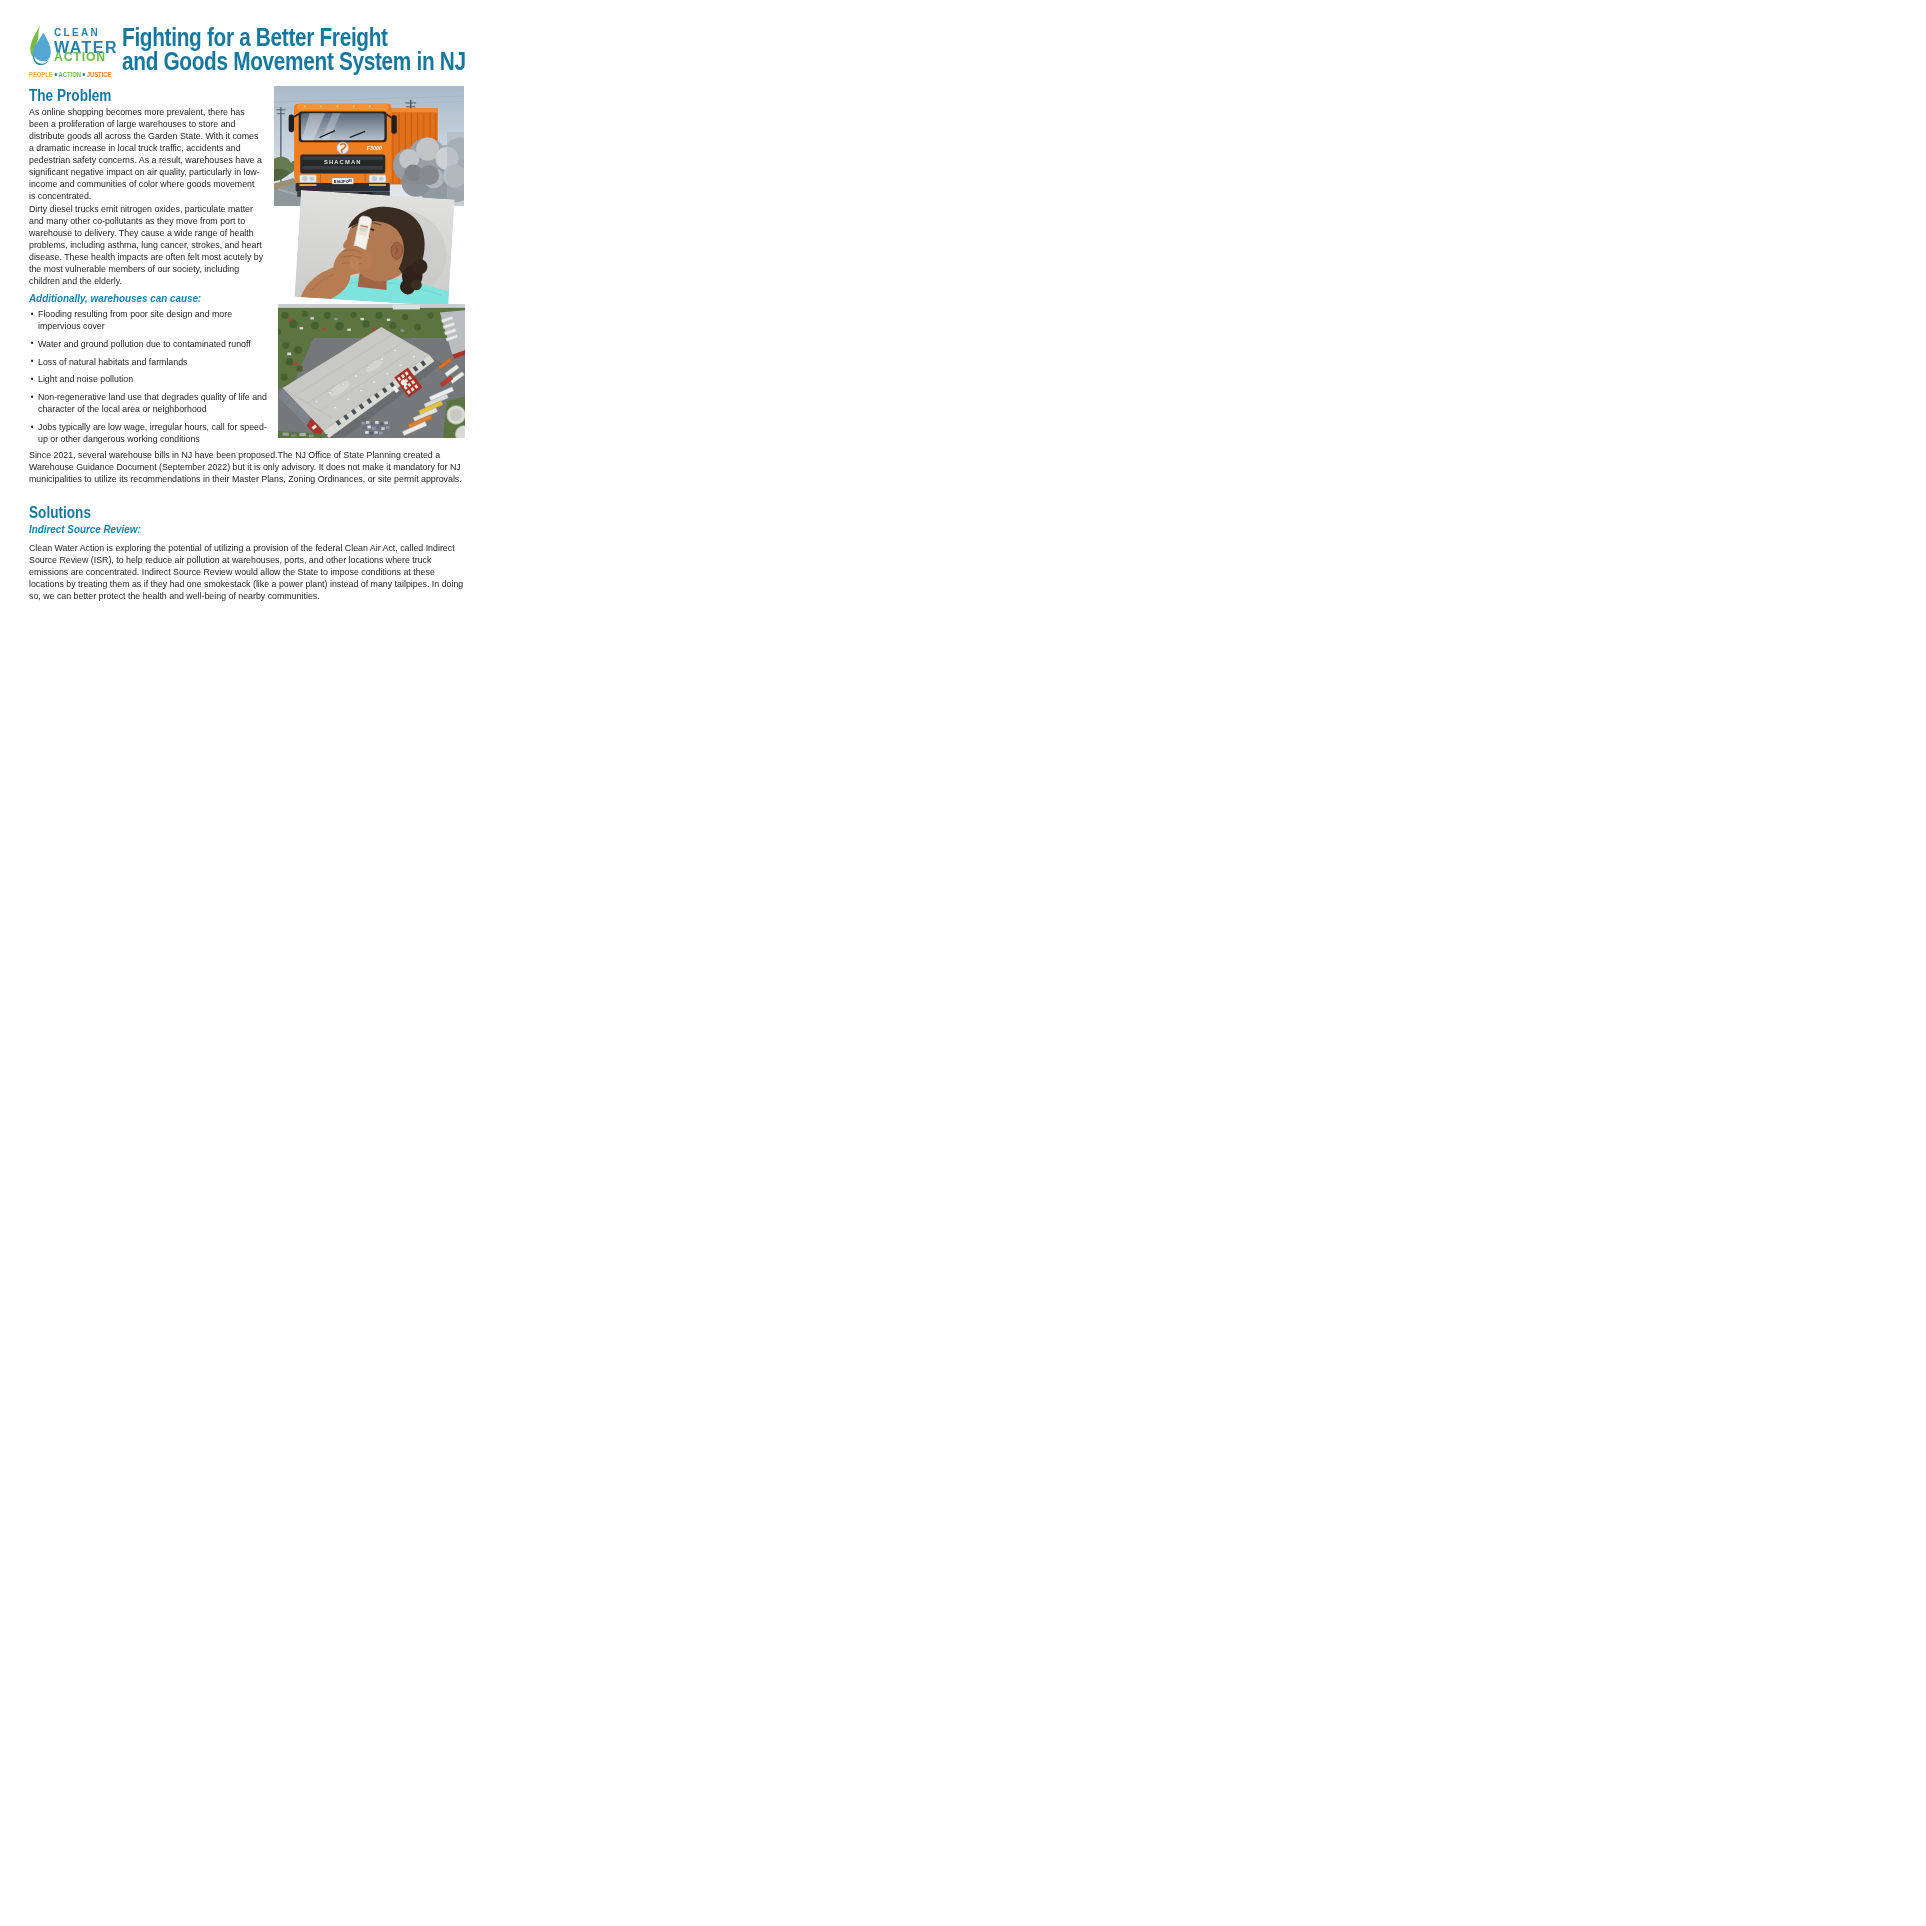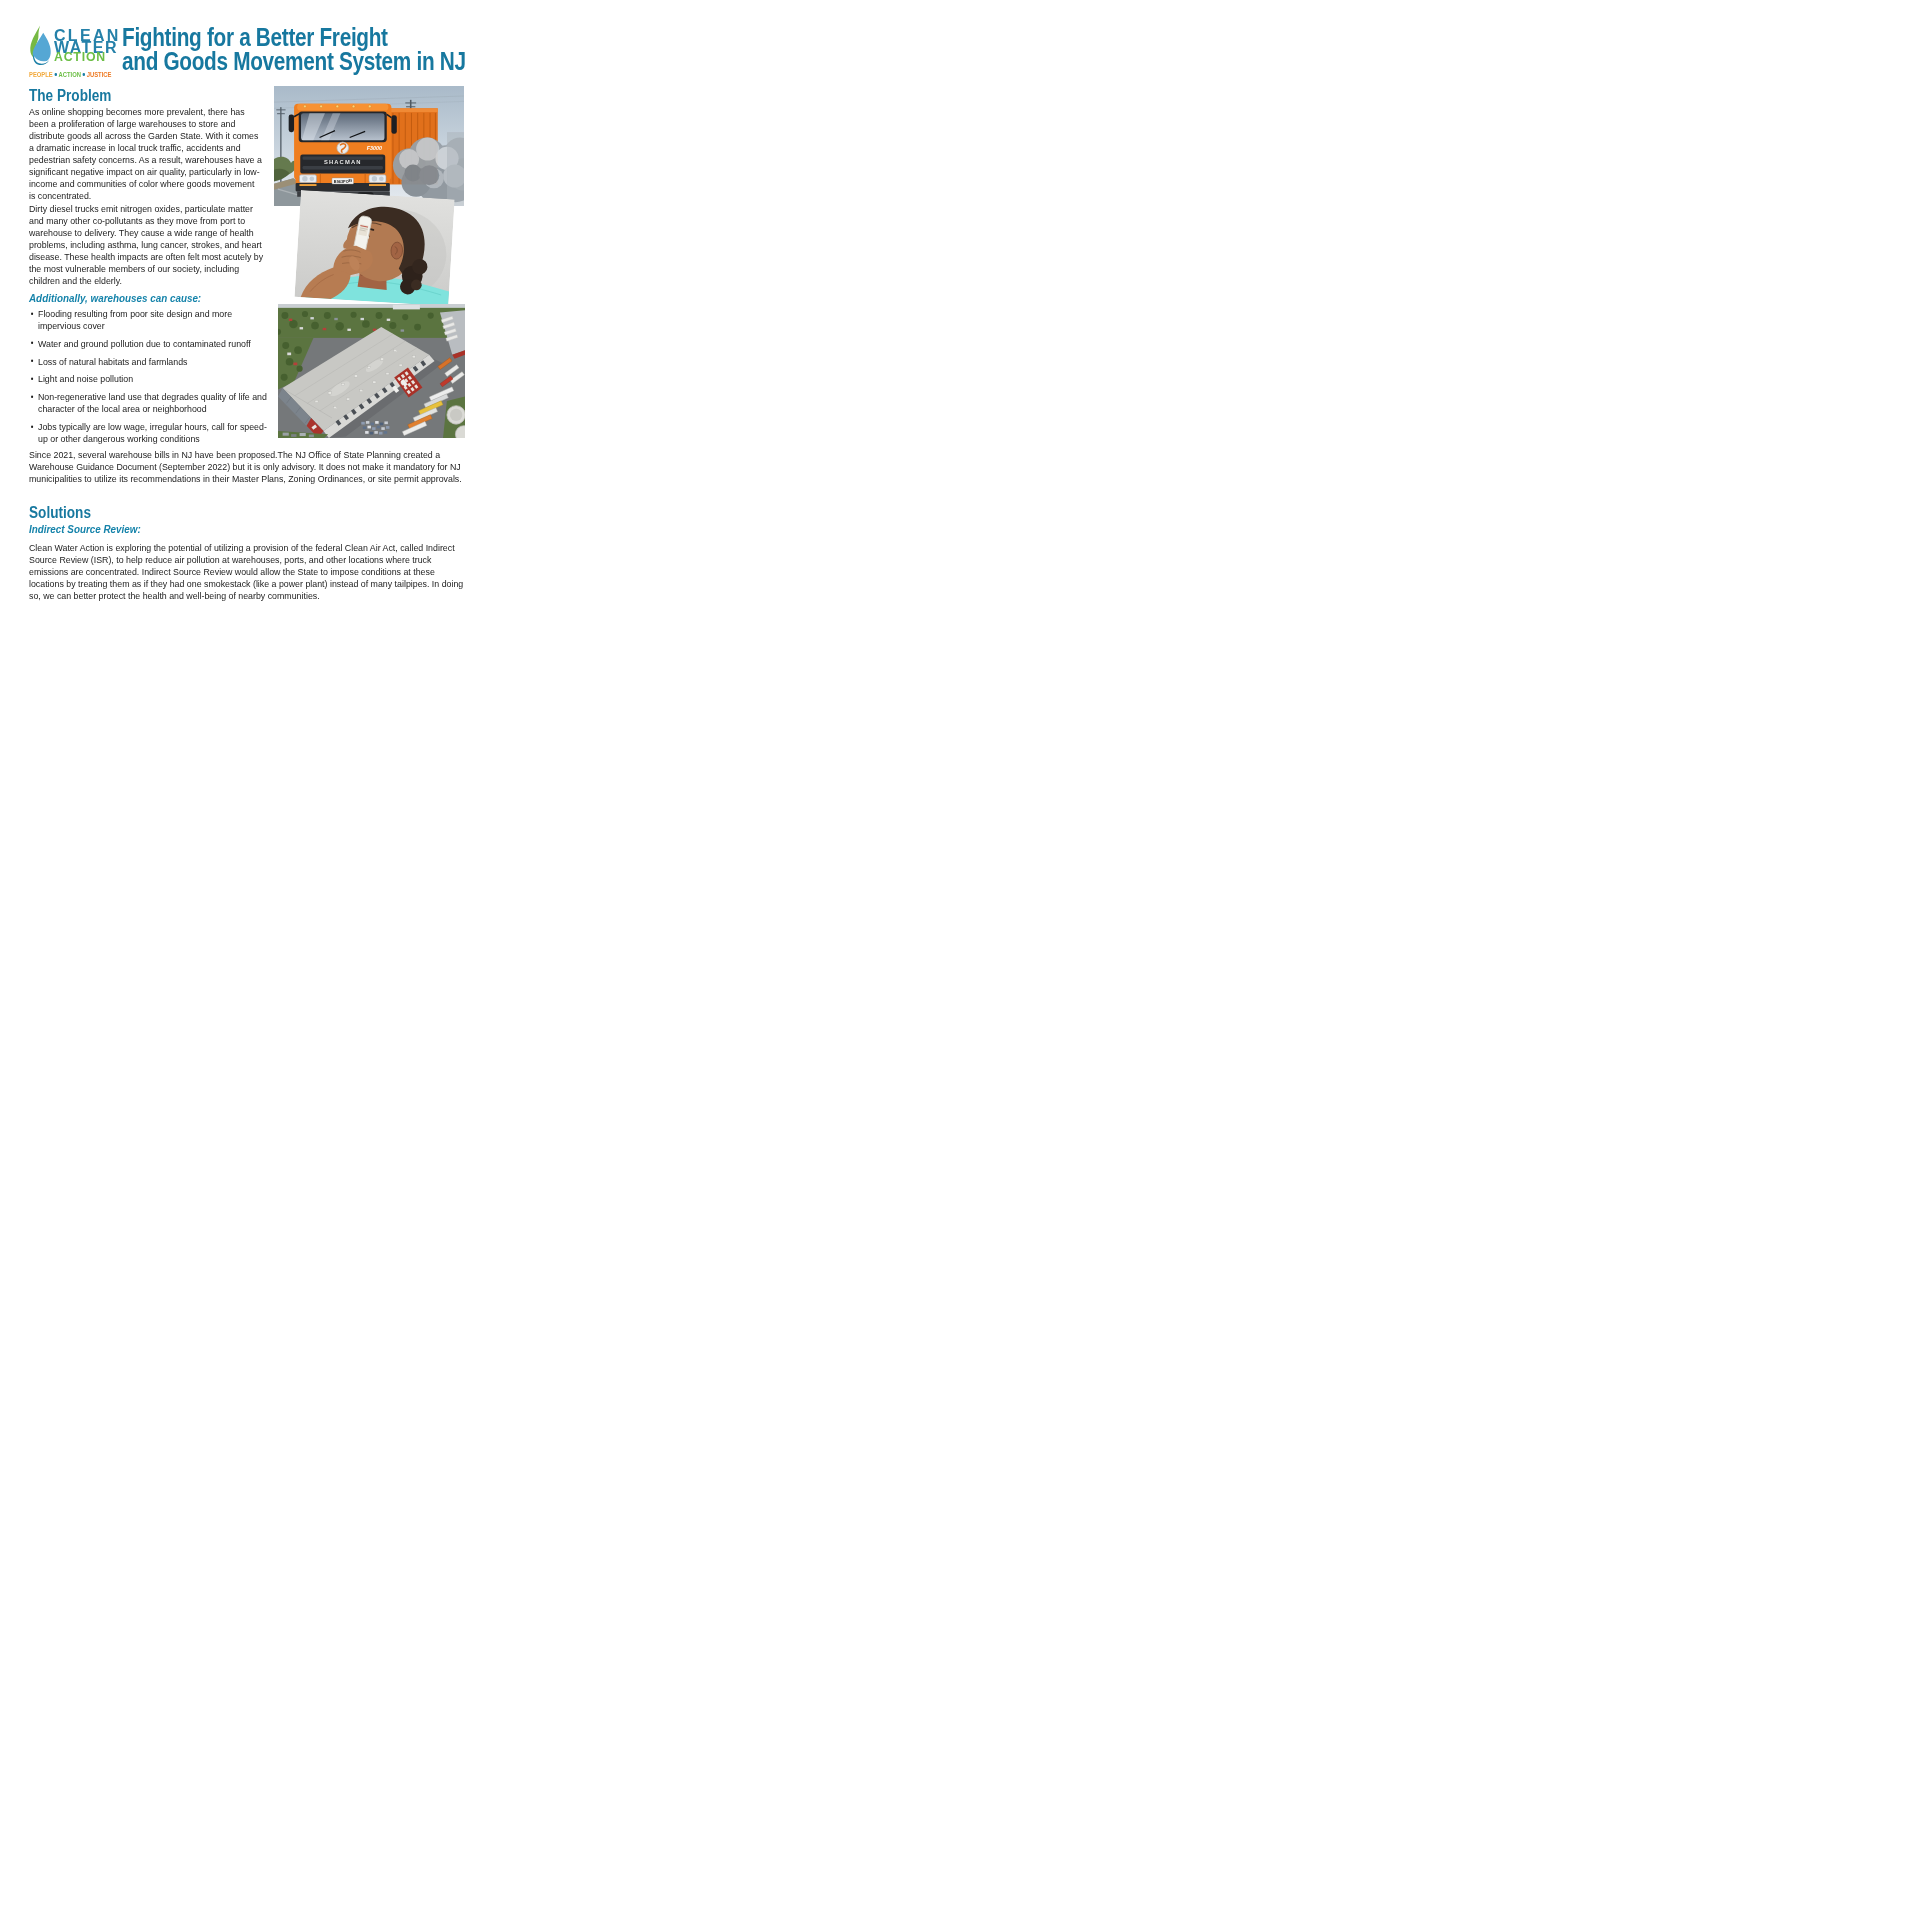--- a/index.html
+++ b/index.html
@@ -8,21 +8,21 @@
     font-family:"Liberation Sans",sans-serif;color:#1c1c1c;
   }
   .abs{position:absolute;}
   .cond80{transform:scaleX(.80);transform-origin:0 0;}
   .cond85{transform:scaleX(.85);transform-origin:0 0;}
   .cond90{transform:scaleX(.90);transform-origin:0 0;}
 
   
   #logo-drop{left:28px;top:25.4px;width:25px;height:39px;}
   .logo-word{left:54px;white-space:nowrap;font-weight:bold;}
-  #logo-word-clean {top:27px; font-size:16px;letter-spacing:2.3px;color:#2581a9;}
+  #logo-word-clean {top:27px; font-size:10px;letter-spacing:2.3px;color:#2581a9;}
   #logo-word-water {top:39px;font-size:16px;letter-spacing:1.5px;color:#2581a9;text-align:right;}
   #logo-word-action{top:50px;font-size:12.3px;letter-spacing:0.8px;color:#6cbe45;}
   #logo-tagline{left:28.5px;top:70px;font-size:7.3px;font-weight:bold;white-space:nowrap;}
   #logo-tagline .dot{display:inline-block;width:2.7px;height:2.7px;border-radius:50%;background:#1b7fa6;margin:0 2.3px 0.8px 2.3px;vertical-align:middle;}
   .tg-people{color:#f2a93b;} .tg-action{color:#6cbe45;} .tg-justice{color:#ee7a23;}
 
   
   #page-title{left:122px;top:25.4px;font-weight:bold;color:#17789f;font-size:26px;line-height:24px;letter-spacing:-0.4px;white-space:nowrap;}
 
   

